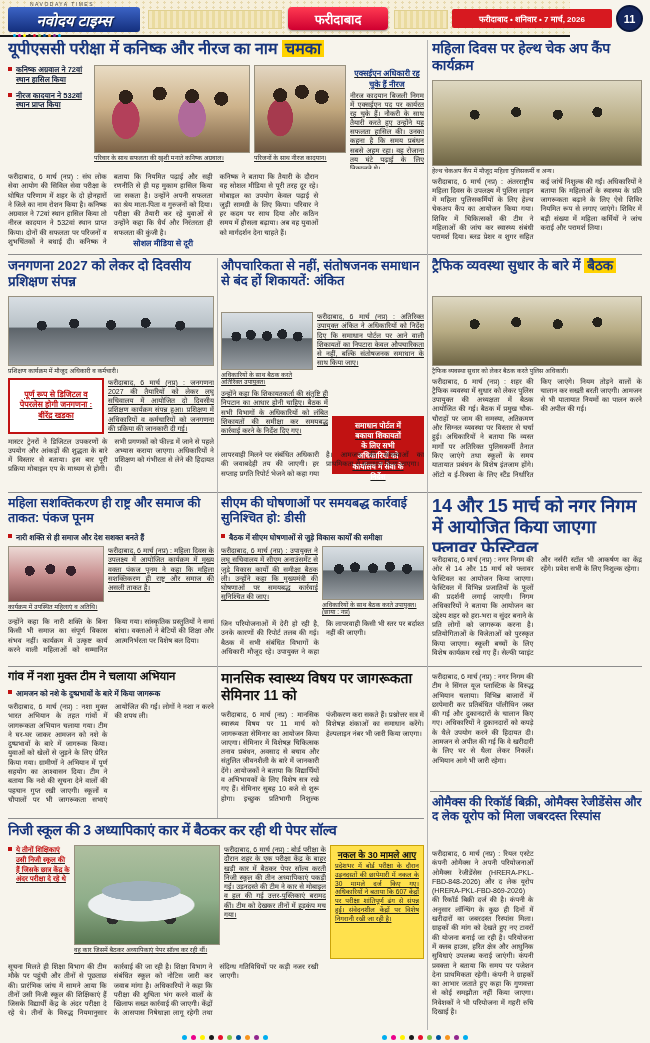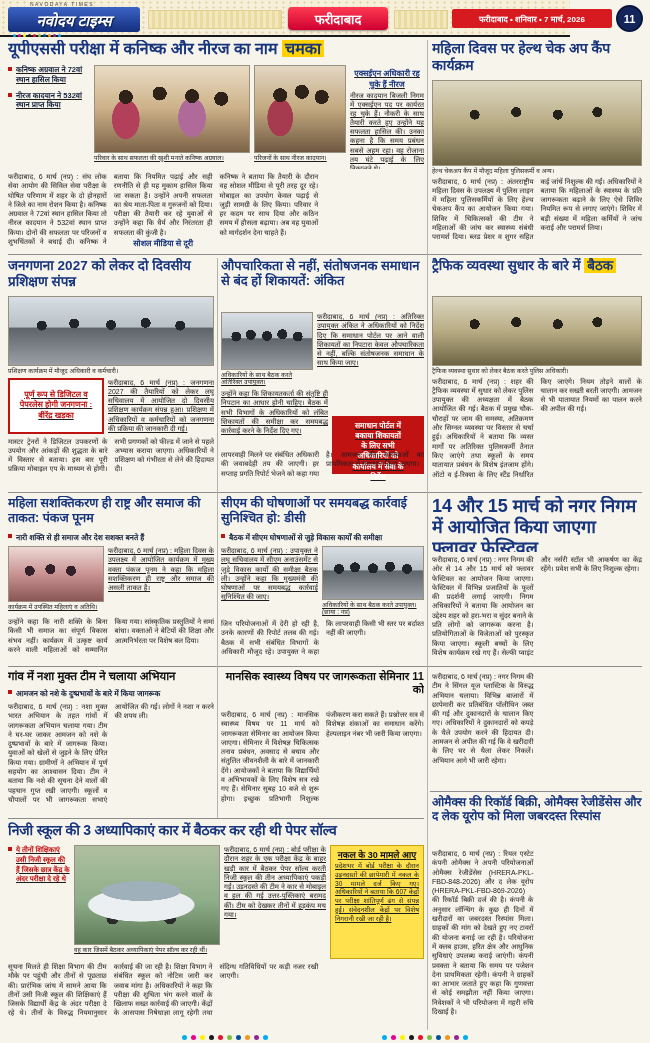--- a/index.html
+++ b/index.html
@@ -163,21 +163,21 @@
   #a-flower{left:432px;top:496px;width:210px;height:166px;}
   #a-flower .hd{font-size:18px;height:56px;overflow:hidden;}
   #a-flower .body{margin-top:3px;height:104px;}
 
   #a-drug{left:8px;top:670px;width:206px;height:144px;}
   #a-drug .hd{font-size:11.5px;white-space:nowrap;overflow:hidden;height:17px;}
   #a-drug .bl{font-size:7.5px;margin:1px 0;height:12px;overflow:hidden;}
   #a-drug .body{margin-top:2px;height:108px;}
 
   #a-mental{left:221px;top:670px;width:203px;height:144px;}
-  #a-mental .hd{font-size:11px;height:38px;overflow:hidden;text-align:right;}
+  #a-mental .hd{font-size:14px;height:38px;overflow:hidden;}
   #a-mental .body{margin-top:2px;height:100px;}
 
   #a-plastic{left:432px;top:670px;width:210px;height:118px;}
   #a-plastic .hd{font-size:11.5px;white-space:nowrap;overflow:hidden;height:17px;}
   #a-plastic .body{margin-top:2px;height:95px;}
 
   #a-omaxe{left:432px;top:795px;width:210px;height:235px;}
   #a-omaxe .hd{font-size:12px;height:52px;overflow:hidden;}
   #a-omaxe .body{margin-top:2px;height:176px;}
 

